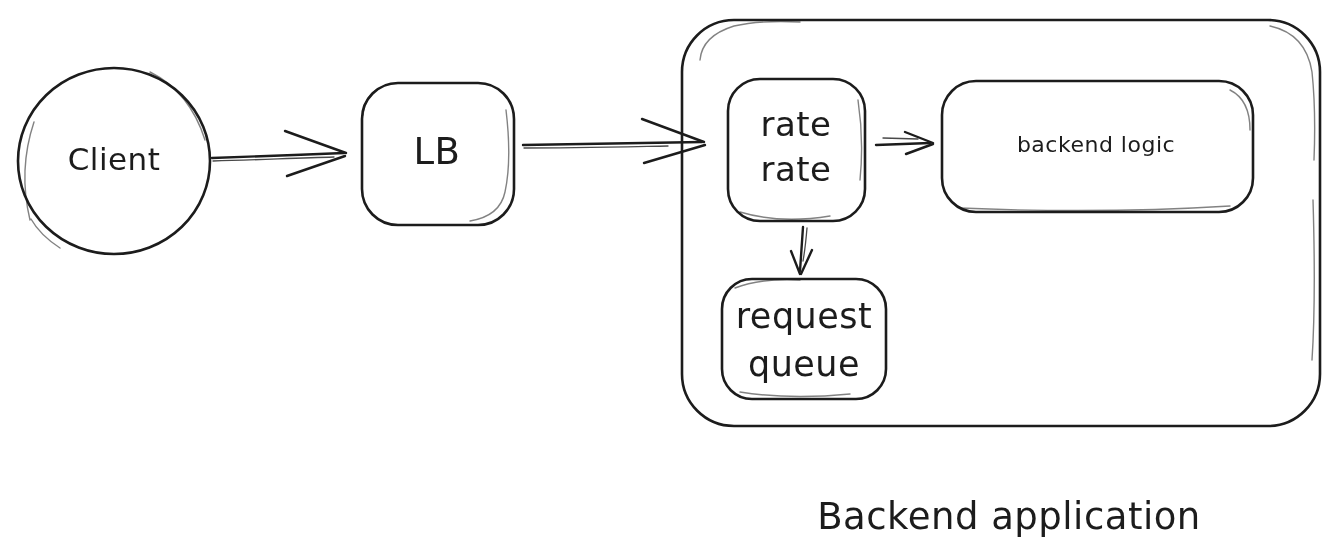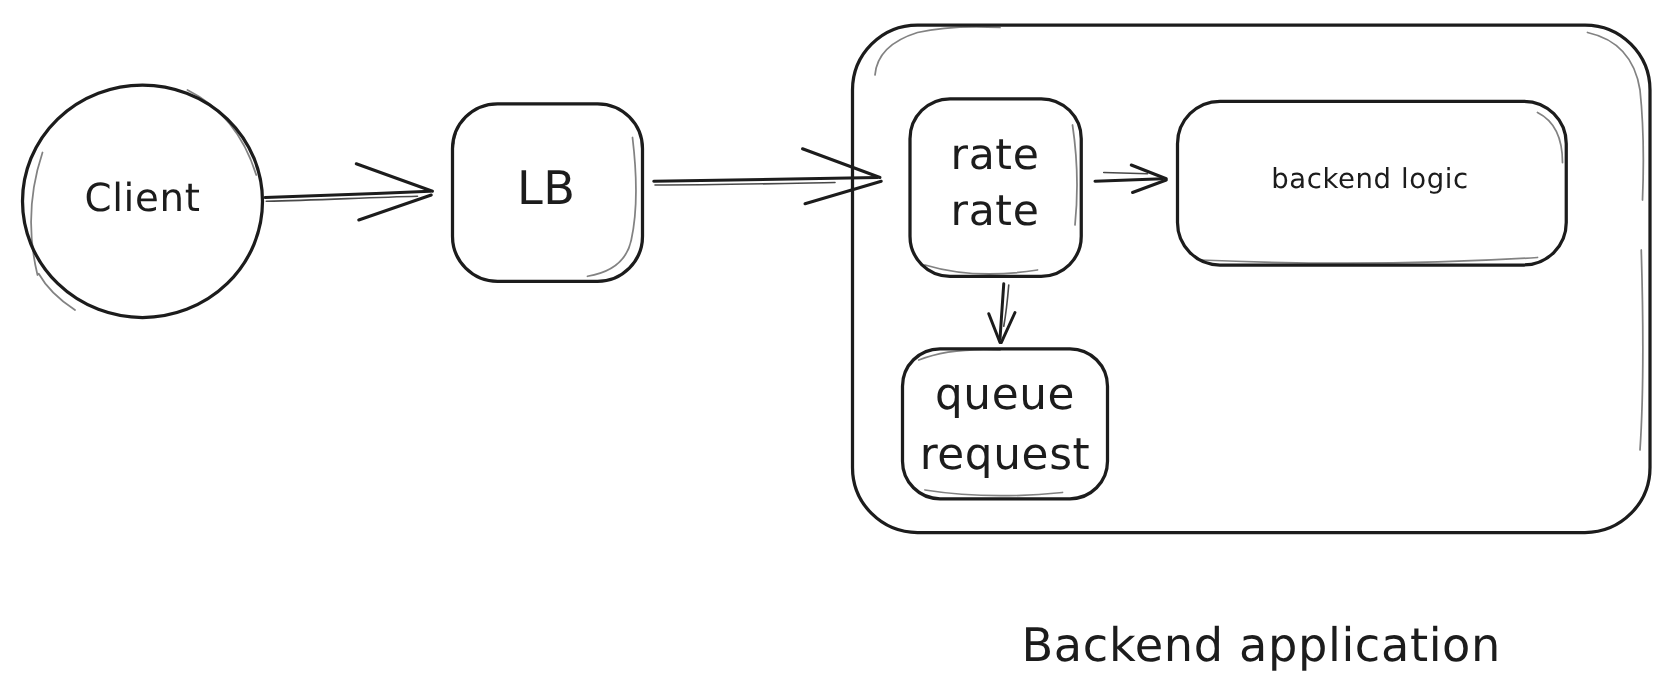--- a/index.html
+++ b/index.html
@@ -141,19 +141,19 @@
   <div class="node-label lbl-lb">LB</div>
 
   <div class="node-label lbl-rate-limit">
     <span class="line">rate</span>
     <span class="line">rate</span>
   </div>
 
   <div class="node-label lbl-backend-logic">backend logic</div>
 
   <div class="node-label lbl-request-queue">
+    <span class="line">request</span>
     <span class="line">queue</span>
-    <span class="line">request</span>
   </div>
 
   <div class="node-label lbl-backend-app">Backend application</div>
 
 </div>
 
 </body></html>

